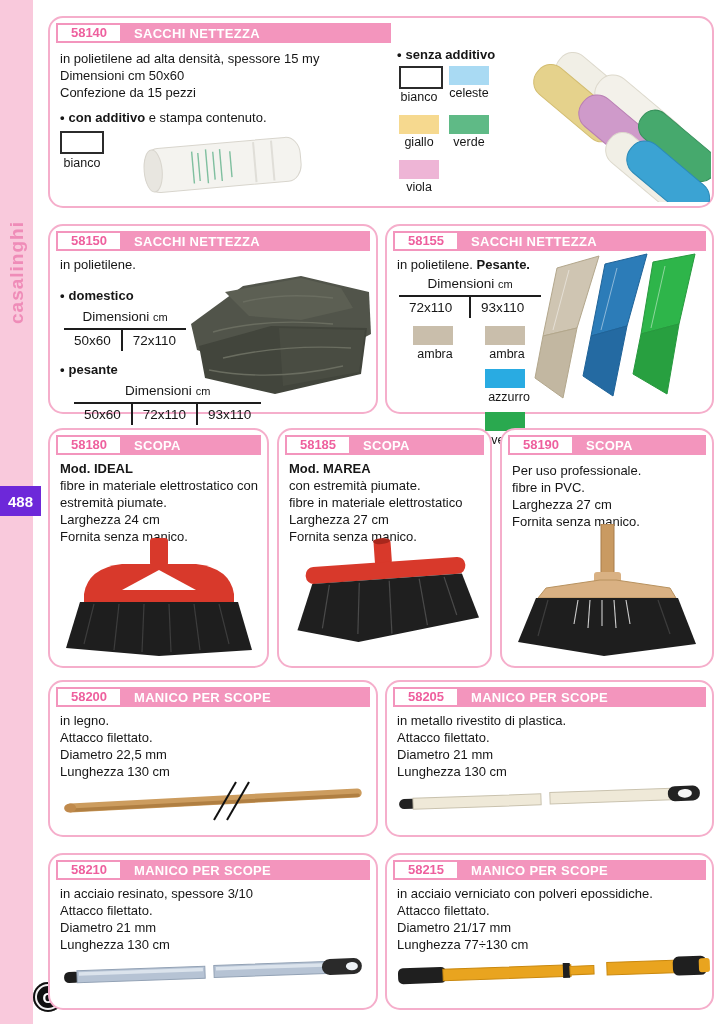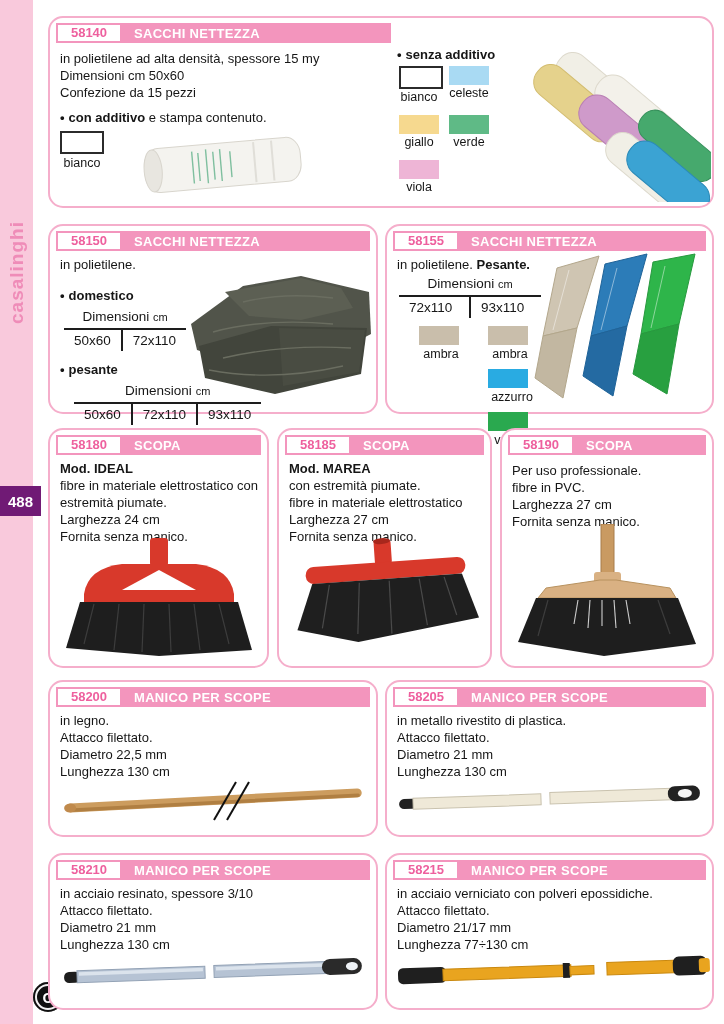--- a/index.html
+++ b/index.html
@@ -9,21 +9,21 @@
   }
   
   .sidebar{position:absolute;left:0;top:0;width:33px;height:1024px;background:#f9c9dc;}
   .cat{
     position:absolute;left:0;top:198px;width:33px;height:150px;
     writing-mode:vertical-rl;transform:rotate(180deg);
     display:flex;align-items:center;justify-content:center;
     color:#ef8cb8;font-weight:700;font-size:19px;letter-spacing:1px;
   }
   .badge{
-    position:absolute;left:0;top:486px;width:41px;height:30px;background:#701a75;
+    position:absolute;left:0;top:486px;width:41px;height:30px;background:#6d28d9;
     color:#fff;font-weight:700;font-size:15px;display:flex;align-items:center;justify-content:center;
   }
   .logo{
     position:absolute;left:33px;top:982px;width:30px;height:30px;border-radius:50%;
     background:#101010;display:flex;align-items:center;justify-content:center;
     box-shadow:inset 0 0 0 2px #101010, inset 0 0 0 4px #f2f2f2;
   }
   .logo span{color:#fff;font-weight:900;font-size:15px;}
   
   .pbox{position:absolute;background:#fff;border:2px solid #f5aecb;border-radius:15px;}
@@ -211,21 +211,21 @@
             <th colspan="2"><span>Dimensioni</span> <span class="unit">cm</span></th>
           </tr>
         </thead>
       <tbody>
           <tr>
         <td style="width:50px;">72x110</td>
         <td style="width:50px;">93x110</td>
       </tr>
         </tbody>
     </table>
-    <div style="display:flex;margin-left:22px;margin-top:8px;">
+    <div style="display:flex;margin-left:16px;margin-top:8px;">
       <div style="width:72px;">
         <div class="sw sw-ambra"></div>
         <div class="sw-label" style="width:44px;text-align:center;">ambra</div>
       </div>
       <div style="width:72px;">
         <div class="sw sw-ambra"></div>
         <div class="sw-label" style="width:44px;text-align:center;">ambra</div>
         <div class="sw sw-azzurro" style="margin-top:6px;"></div>
         <div class="sw-label" style="width:48px;text-align:center;">azzurro</div>
         <div class="sw sw-verde2" style="margin-top:6px;"></div>

